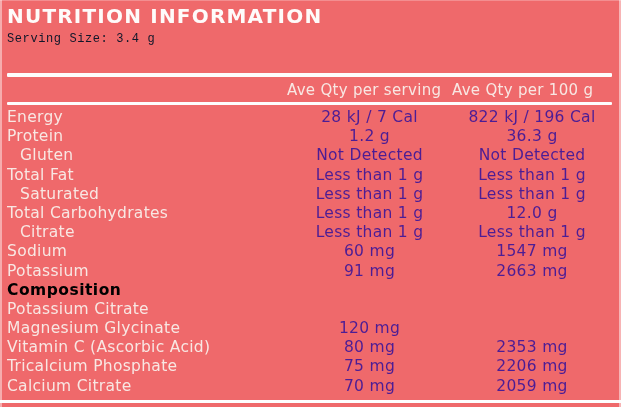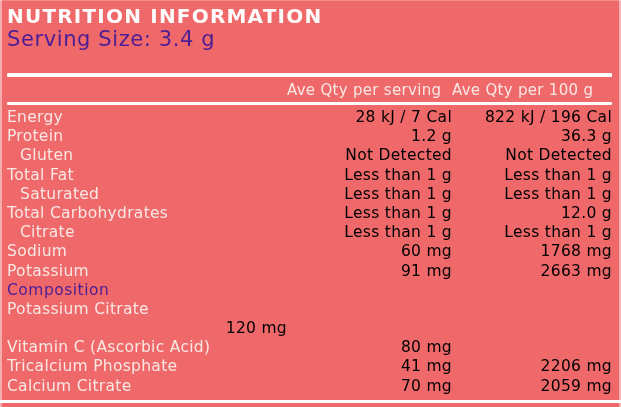--- a/index.html
+++ b/index.html
@@ -17,24 +17,25 @@
                 inset 0 1px 0 rgba(255,255,255,0.25);
   }
   .title {
     color: #FEFBFA;
     font-size: 20px;
     line-height: 25px;
     font-weight: bold;
     letter-spacing: 1.2px;
   }
   .serving {
-    color: #4c1d95;
-    font-size: 21px;
+    color: #0f172a;
+    font-size: 12px;
     line-height: 21px;
     letter-spacing: 0.6px;
+    font-family: Liberation Mono, monospace;
   }
   .rule { background: #FDFDFD; border-radius: 1px; }
   .rule-thick { margin-top: 23px; height: 4px; }
   .rule-thin  { margin-top: 3px;  height: 3px; }
   .grid-row {
     display: grid;
     grid-template-columns: 1fr 165px 160px;
     align-items: baseline;
   }
   .cols-header { margin-top: 5px; line-height: 17px; }
@@ -47,28 +48,28 @@
   .rows { margin-top: 3px; }
   .row { height: 19.2px; line-height: 19.2px; }
   .row .label {
     color: #F8E7E3;
     font-size: 15.5px;
     letter-spacing: 0.3px;
     white-space: nowrap;
     overflow: hidden;
   }
   .row .val {
-    color: #000000;
+    color: #4c1d95;
     font-size: 15.5px;
     letter-spacing: 0.3px;
-    text-align: right;
+    text-align: center;
     white-space: nowrap;
   }
   .row.indent .label { padding-left: 13px; }
-  .row.bold .label { font-weight: normal; color: #4c1d95; letter-spacing: 0.5px; }
+  .row.bold .label { font-weight: bold; color: #000000; letter-spacing: 0.5px; }
   .bottom-rule {
     position: absolute;
     left: 0; right: 0; bottom: 4.5px;
     height: 2.5px;
     background: #FDFDFD;
   }
 </style>
 </head>
 <body>
 
@@ -125,51 +126,53 @@
 
   <div class="grid-row row indent">
     <span class="label">Citrate</span>
     <span class="val">Less than 1 g</span>
     <span class="val">Less than 1 g</span>
   </div>
 
   <div class="grid-row row">
     <span class="label">Sodium</span>
     <span class="val">60 mg</span>
-    <span class="val">1768 mg</span>
+    <span class="val">1547 mg</span>
   </div>
 
   <div class="grid-row row">
     <span class="label">Potassium</span>
     <span class="val">91 mg</span>
     <span class="val">2663 mg</span>
   </div>
 
   <div class="grid-row row bold">
     <span class="label">Composition</span>
     <span class="val"></span>
     <span class="val"></span>
   </div>
 
   <div class="grid-row row">
     <span class="label">Potassium Citrate</span>
   </div>
 
   <div class="grid-row row">
+    <span class="label">Magnesium Glycinate</span>
     <span class="val">120 mg</span>
   </div>
 
   <div class="grid-row row">
     <span class="label">Vitamin C (Ascorbic Acid)</span>
     <span class="val">80 mg</span>
+    <span class="val">2353 mg</span>
   </div>
 
   <div class="grid-row row">
     <span class="label">Tricalcium Phosphate</span>
-    <span class="val">41 mg</span>
+    <span class="val">75 mg</span>
     <span class="val">2206 mg</span>
   </div>
 
   <div class="grid-row row">
     <span class="label">Calcium Citrate</span>
     <span class="val">70 mg</span>
     <span class="val">2059 mg</span>
   </div>
 </div>
 

